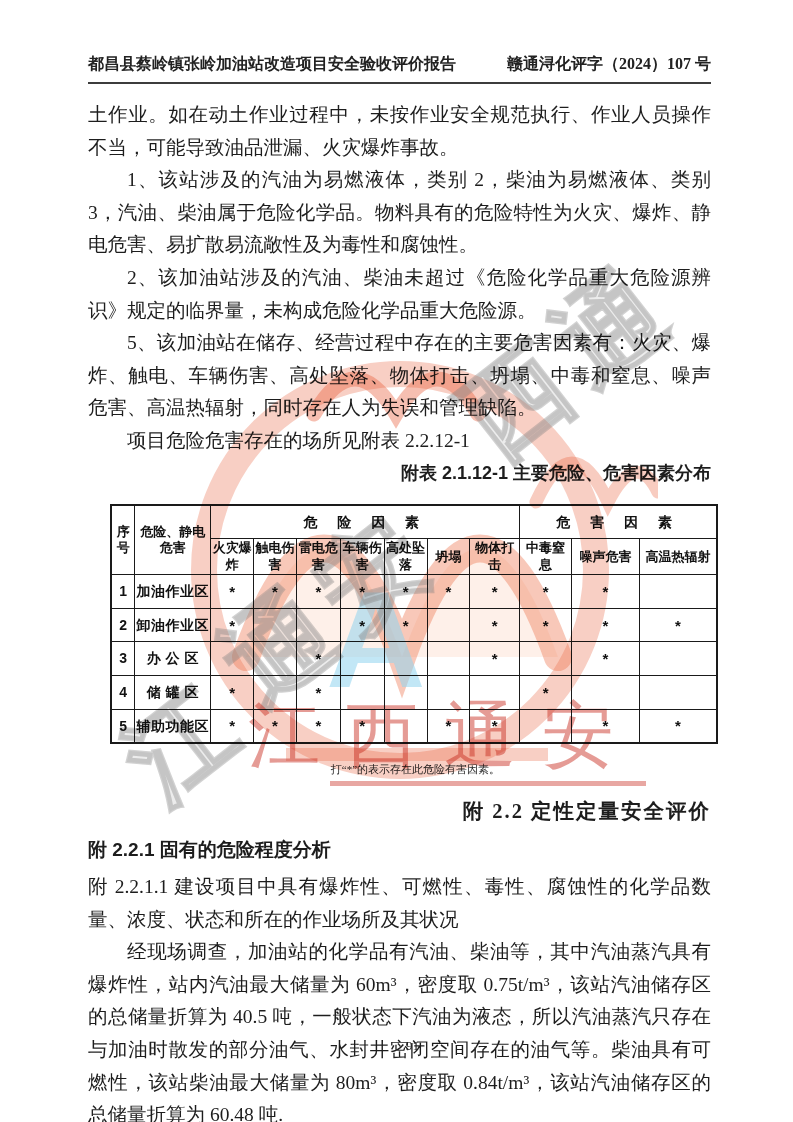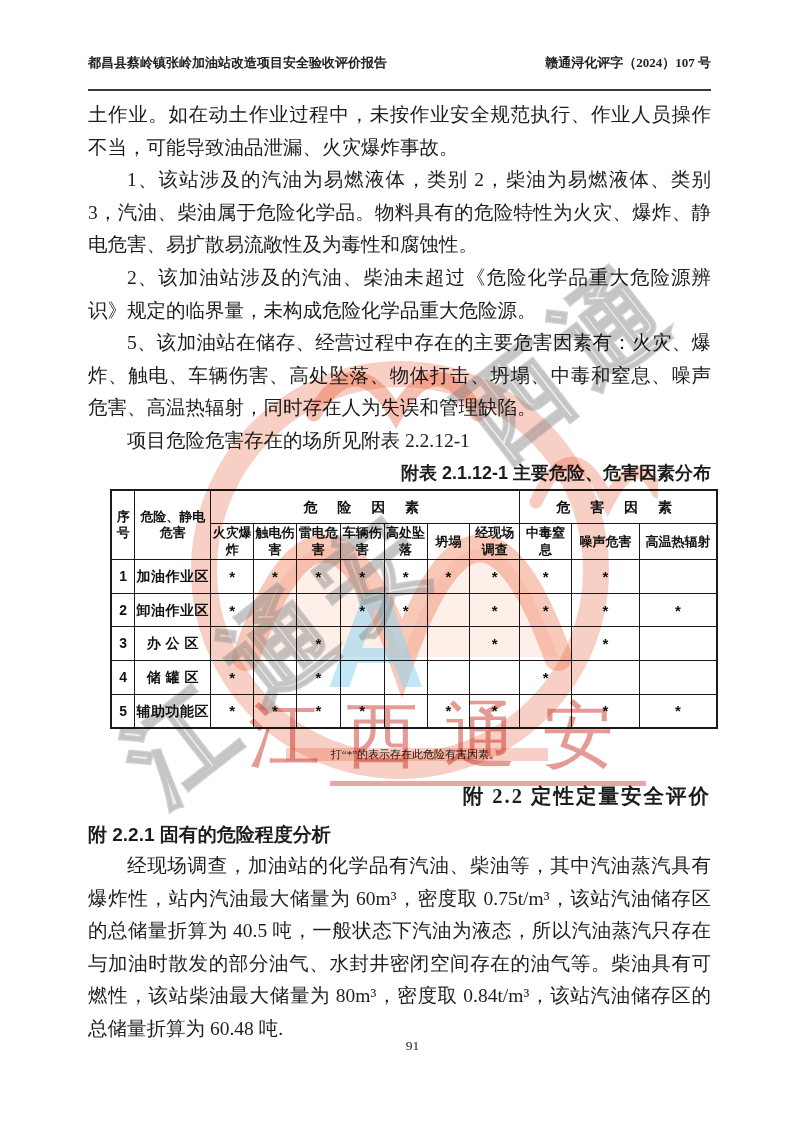--- a/index.html
+++ b/index.html
@@ -6,22 +6,22 @@
   html,body { background:#888; }
   .page {
     position:relative; width:793px; height:1122px; margin:0 auto;
     background:#ffffff; overflow:hidden;
     font-family:"Liberation Serif", serif; color:#1d1d1d;
   }
   
   .header {
     position:absolute; left:88px; top:54px; width:623px;
     display:flex; justify-content:space-between; align-items:flex-end;
-    font-size:13px; font-weight:bold; color:#222;
-    padding-bottom:17px; border-bottom:2px solid #3c3c3c;
+    font-size:16px; font-weight:bold; color:#222;
+    padding-bottom:7px; border-bottom:2px solid #3c3c3c;
   }
   
   .content {
     position:absolute; left:88px; top:99px; width:623px;
     font-size:19.5px; line-height:32.6px; text-align:justify;
   }
   .para { text-align:justify; }
   .indent { text-indent:2em; }
   .h-black {
     font-family:"Liberation Sans", sans-serif; font-weight:bold;
@@ -35,21 +35,21 @@
     font-family:"Liberation Sans", sans-serif; font-weight:bold;
     font-size:19px; text-align:left; line-height:30px; margin-top:9px;
   }
   .h-plain { margin-top:6px; text-align:justify; }
   
   .tbl-title {
     font-weight:bold; font-size:18px; text-align:right;
     font-family:"Liberation Sans", sans-serif; line-height:26px; margin-top:2px;
   }
   table.factors {
-    margin-left:22px; margin-top:3px; width:608px;
+    margin-left:22px; margin-top:18px; width:608px;
     border-collapse:collapse; border:2px solid #1a1a1a;
     font-family:"Liberation Sans", sans-serif; color:#111;
   }
   table.factors th, table.factors td {
     border:1.5px solid #1a1a1a; text-align:center; vertical-align:middle;
     padding:0 1px;
   }
   th.group { font-size:14px; font-weight:bold; letter-spacing:8px; height:24px; }
   th.corner { font-size:13px; font-weight:bold; line-height:1.2; }
   th.factor { font-size:13px; font-weight:bold; line-height:1.25; height:36px; }
@@ -118,21 +118,21 @@
         <th class="group" colspan="7">危 险 因 素</th>
         <th class="group" colspan="3">危 害 因 素</th>
       </tr>
       <tr>
         <th class="factor">火灾爆炸</th>
         <th class="factor">触电伤害</th>
         <th class="factor">雷电危害</th>
         <th class="factor">车辆伤害</th>
         <th class="factor">高处坠落</th>
         <th class="factor">坍塌</th>
-        <th class="factor">经现场调查</th>
+        <th class="factor">物体打击</th>
         <th class="factor">中毒窒息</th>
         <th class="factor">噪声危害</th>
         <th class="factor">高温热辐射</th>
       </tr>
       <tr>
         <td class="no">1</td>
         <td class="area">加油作业区</td>
         <td class="mark">*</td>
         <td class="mark">*</td>
         <td class="mark">*</td>
@@ -199,20 +199,21 @@
         <td class="mark"></td>
         <td class="mark">*</td>
         <td class="mark">*</td>
       </tr>
     </tbody>
       </table>
     <p class="tbl-note">打“*”的表示存在此危险有害因素。</p>
 
     <p class="h-kai">附 2.2 定性定量安全评价</p>
     <p class="h-black2">附 2.2.1 固有的危险程度分析</p>
+    <p class="h-plain">附 2.2.1.1 建设项目中具有爆炸性、可燃性、毒性、腐蚀性的化学品数量、浓度、状态和所在的作业场所及其状况</p>
     <p class="para indent">经现场调查，加油站的化学品有汽油、柴油等，其中汽油蒸汽具有爆炸性，站内汽油最大储量为 60m³，密度取 0.75t/m³，该站汽油储存区的总储量折算为 40.5 吨，一般状态下汽油为液态，所以汽油蒸汽只存在与加油时散发的部分油气、水封井密闭空间存在的油气等。柴油具有可燃性，该站柴油最大储量为 80m³，密度取 0.84t/m³，该站汽油储存区的总储量折算为 60.48 吨.</p>
   </div>
 
   <div class="page-number">91</div>
 
   <div class="wm-layer">
 
     <svg class="wm" style="left:128px; top:352px;" width="530" height="440" viewBox="0 0 530 440">
       <circle cx="272" cy="218" r="196" fill="none" stroke="rgba(232,95,60,0.30)" stroke-width="26"></circle>
       <path d="M 118 305 Q 196 88 274 305 Q 352 88 430 305" fill="rgba(246,160,120,0.16)" stroke="rgba(236,110,70,0.38)" stroke-width="28" stroke-linecap="round"></path>

